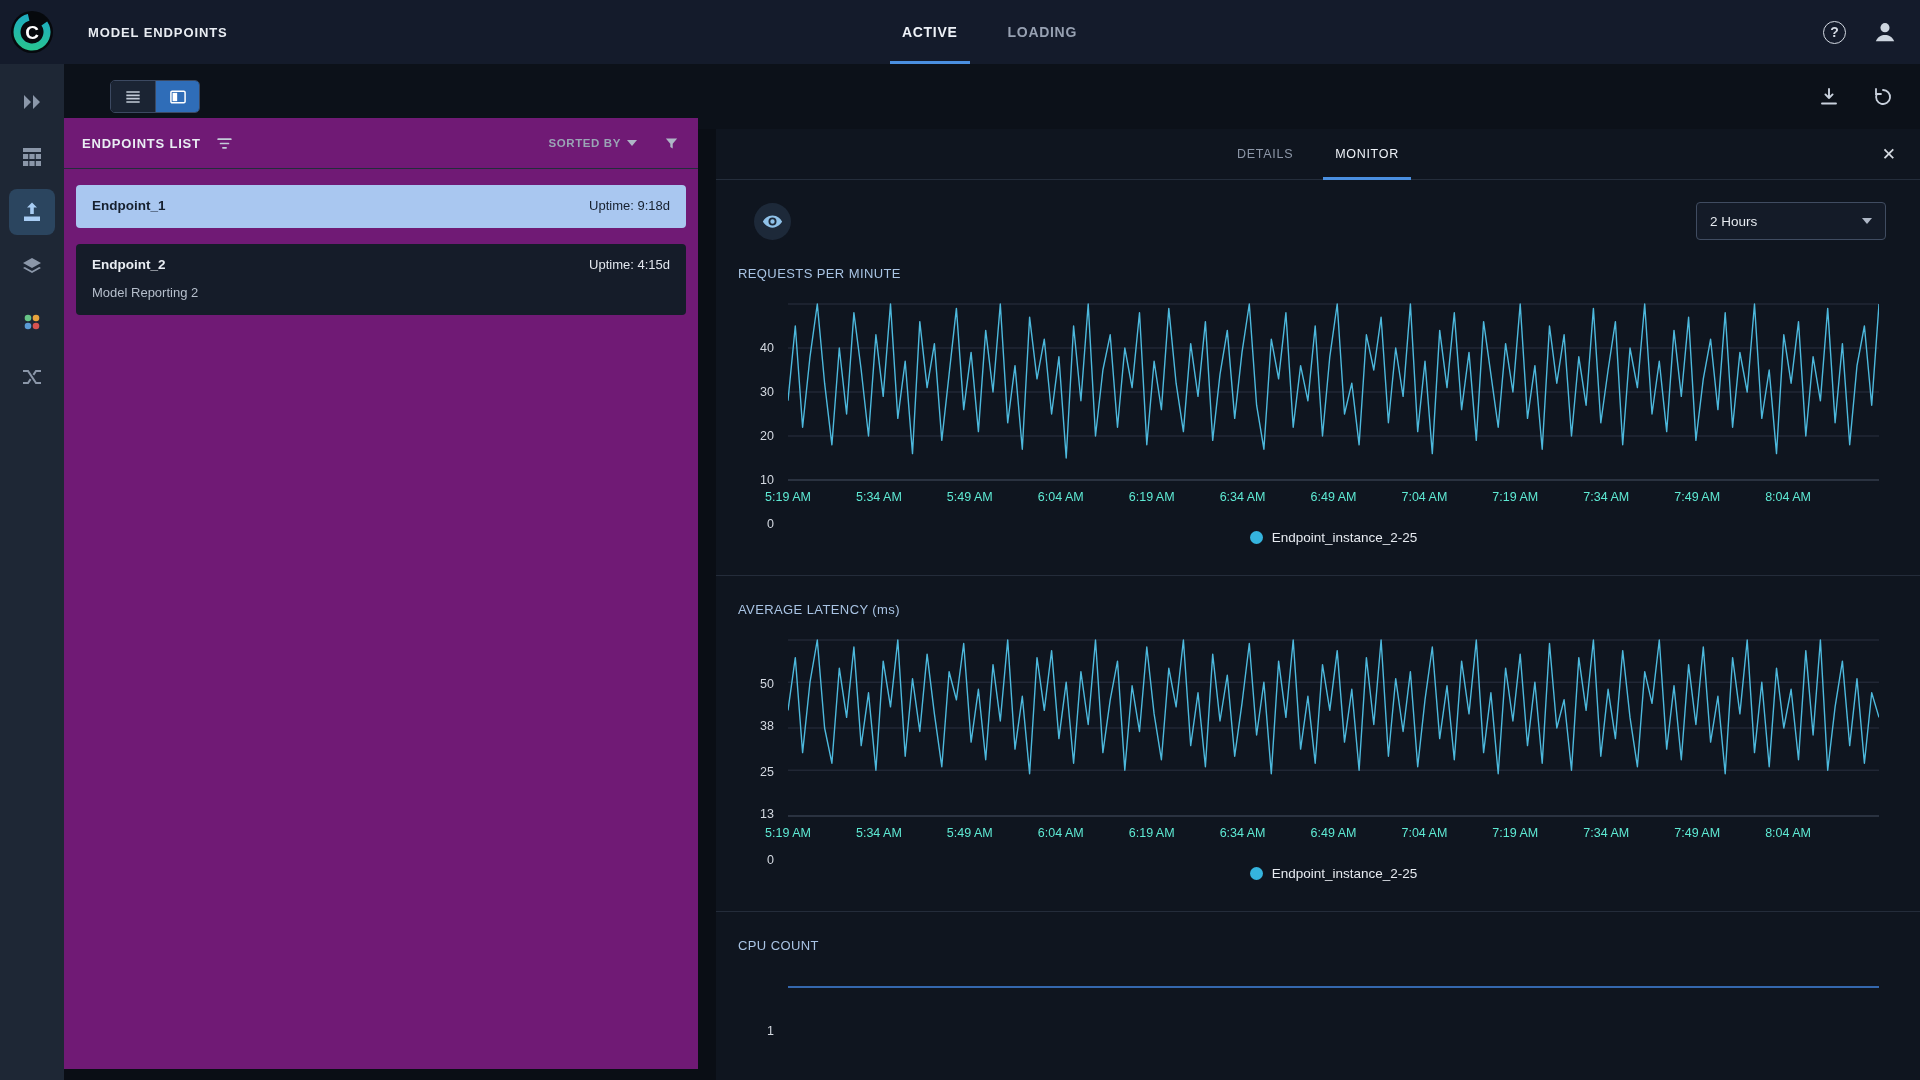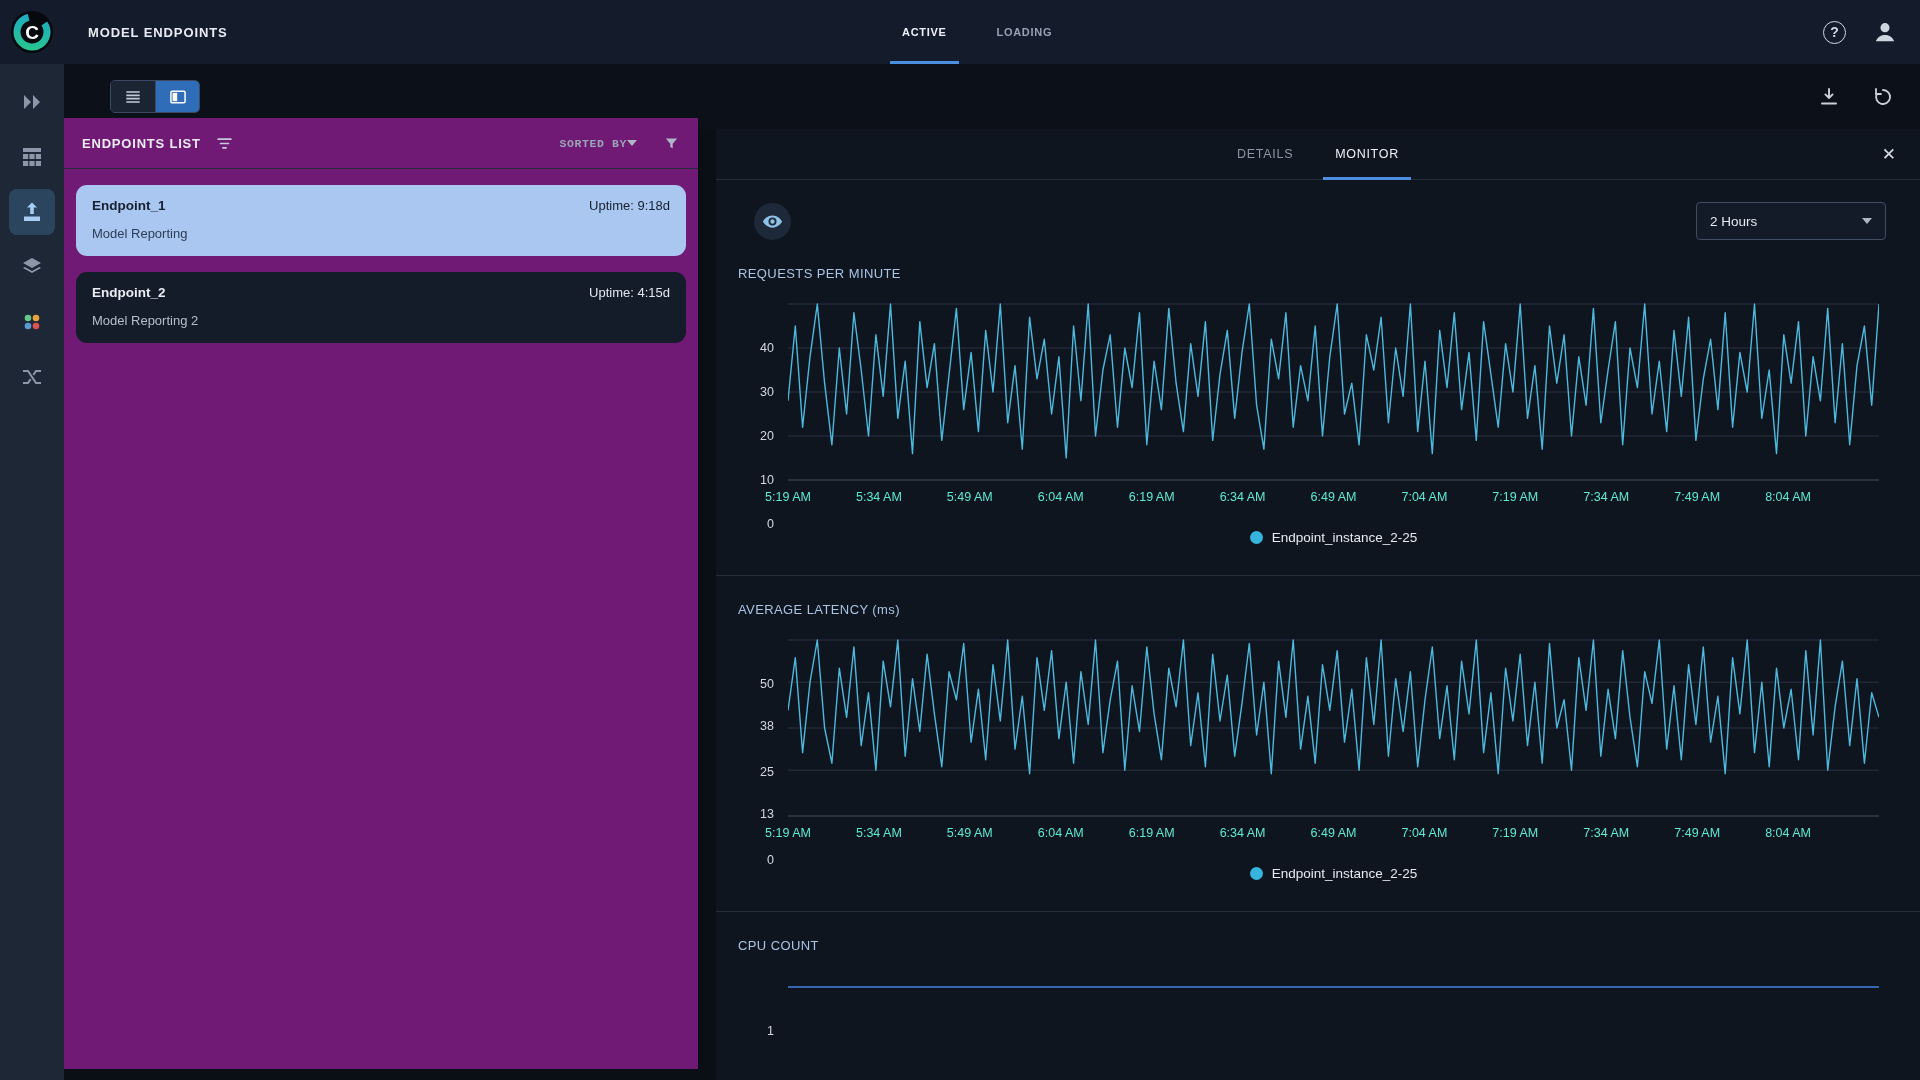--- a/index.html
+++ b/index.html
@@ -14,21 +14,21 @@
   .topbar {
     position:absolute; top:0; left:0; width:1920px; height:64px;
     background:#141b2b; display:flex; align-items:center; z-index:10;
   }
   .logo-wrap { width:64px; display:flex; justify-content:center; align-items:center; cursor:pointer; }
   .logo-wrap svg { width:44px; height:44px; display:block; }
   .app-title { font-size:13px; font-weight:bold; letter-spacing:0.9px; color:#e9edf3; margin-left:24px; }
   .topbar-tabs { position:absolute; left:890px; top:0; height:64px; display:flex; gap:26px; }
   .ttab {
     position:relative; height:100%; display:flex; align-items:center; padding:0 12px;
-    font-size:11px; font-weight:bold; letter-spacing:0.7px; color:#97a1b2; cursor:pointer;
+    font-size:14px; font-weight:bold; letter-spacing:0.7px; color:#97a1b2; cursor:pointer;
   }
   .ttab.active { color:#eef2f8; }
   .ttab.active::after { content:""; position:absolute; left:0; right:0; bottom:0; height:3px; background:#4a8fe0; }
   .topbar-right { margin-left:auto; display:flex; align-items:center; gap:26px; margin-right:22px; }
   .help-circle {
     width:23px; height:23px; border:1.6px solid #d3d9e2; border-radius:50%;
     display:flex; align-items:center; justify-content:center;
     font-size:14px; font-weight:bold; color:#d3d9e2; cursor:pointer;
   }
   .avatar svg { width:26px; height:26px; display:block; cursor:pointer; }
@@ -70,27 +70,27 @@
   .right-panel {
     position:absolute; top:129px; left:716px; width:1204px; height:951px;
     background:#0f151f; overflow:hidden;
   }
   .panel-header {
     height:51px; border-bottom:1px solid #242d3b; display:flex; align-items:center; padding:0 18px;
   }
   .lp-title { font-size:13px; font-weight:bold; letter-spacing:0.8px; color:#e9edf3; }
   .sort-icon { margin-left:14px; cursor:pointer; display:flex; }
   .lp-spacer { flex:1; }
-  .sorted-by { font-size:11.5px; font-weight:bold; letter-spacing:0.6px; color:#9aa4b5; cursor:pointer; display:flex; align-items:center; gap:0;font-family:Liberation Mono, monospace; }
+  .sorted-by { font-size:11.5px; font-weight:bold; letter-spacing:0.6px; color:#9aa4b5; cursor:pointer; display:flex; align-items:center; gap:6px; }
   .caret-down { width:0; height:0; border-left:5px solid transparent; border-right:5px solid transparent; border-top:6px solid #aeb7c6; }
   .filter-icon { margin-left:26px; cursor:pointer; display:flex; }
 
   .ep-list { padding:16px 12px; }
   .ep-item {
-    border-radius:11px; padding:13px 16px 15px 16px; margin-bottom:16px;
+    border-radius:4px; padding:13px 16px 15px 16px; margin-bottom:16px;
     background:#151c29; cursor:pointer;
   }
   .ep-item .row1 { display:flex; justify-content:space-between; align-items:baseline; }
   .ep-name { font-size:13.5px; font-weight:bold; color:#e9edf3; }
   .ep-uptime { font-size:13px; color:#e2e7ee;margin-left:17px; }
   .ep-desc { margin-top:13px; font-size:13px; color:#b6bfcc; }
   .ep-item.selected { background:#a9c7f0; }
   .ep-item.selected .ep-name, .ep-item.selected .ep-uptime { color:#16202e; }
   .ep-item.selected .ep-desc { color:#2c3e58; }
 
@@ -251,21 +251,20 @@
         <path d="M4 5h16l-6.3 7.5V19l-3.4-2.2v-4.3z" fill="#aeb7c6"></path>
       </svg>
     </span>
   </div>
   <div class="ep-list">
     <div class="ep-item selected">
       <div class="row1">
         <span class="ep-name">Endpoint_1</span>
         <span class="ep-uptime">Uptime: 9:18d</span>
       </div>
-      <div class="ep-desc">Model Reporting</div>
     </div>
     <div class="ep-item">
       <div class="row1">
         <span class="ep-name">Endpoint_2</span>
         <span class="ep-uptime">Uptime: 4:15d</span>
       </div>
       <div class="ep-desc">Model Reporting 2</div>
     </div>
   </div>
 </div>

